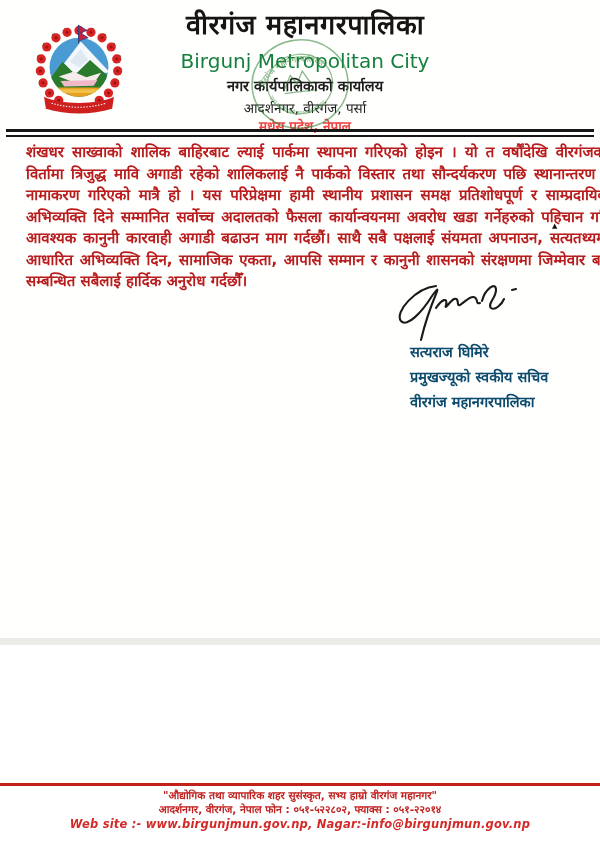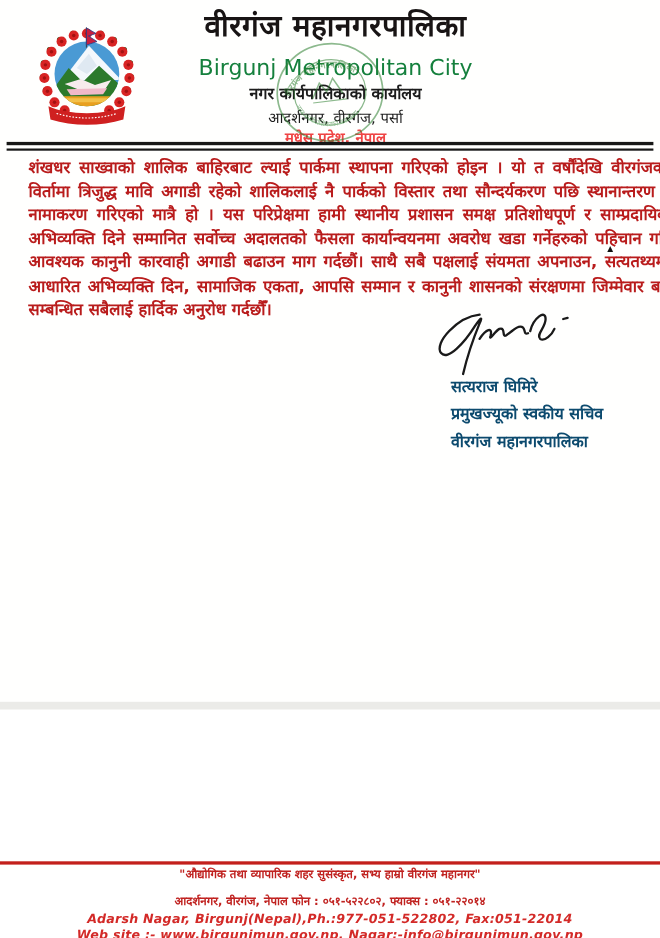--- a/index.html
+++ b/index.html
@@ -50,21 +50,21 @@
   .signer{
     position:absolute;left:410px;top:340px;
     font-size:14.5px;line-height:25px;font-weight:600;color:#0c4a6e;
   }
   .signer div{white-space:nowrap;}
 
   
   .footer{position:absolute;left:0;right:0;top:783px;text-align:center;}
   .footer-rule{height:3px;background:#c3201c;margin-bottom:3px;}
   .f-slogan{font-size:10.5px;font-weight:700;color:#c02220;line-height:13px;}
-  .f-addr-np{font-size:10.5px;font-weight:700;color:#c02220;line-height:13px;margin-top:12px;}
+  .f-addr-np{font-size:10.5px;font-weight:700;color:#c02220;line-height:13px;margin-top:1px;}
   .f-en{
     font-size:11.5px;font-weight:700;font-style:italic;color:#d32a28;line-height:14px;margin-top:1px;
     letter-spacing:.2px;
   }
   .page-edge{position:absolute;left:0;right:0;bottom:0;height:7px;background:#ebebe8;}
 </style>
 </head>
 <body>
 
 <div class="page">
@@ -203,18 +203,17 @@
   <div class="signer">
     <div>सत्यराज घिमिरे</div>
     <div>प्रमुखज्यूको स्वकीय सचिव</div>
     <div>वीरगंज महानगरपालिका</div>
   </div>
 
   <div class="footer">
     <div class="footer-rule"></div>
     <div class="f-slogan">"औद्योगिक तथा व्यापारिक शहर सुसंस्कृत, सभ्य हाम्रो वीरगंज महानगर"</div>
     <div class="f-addr-np">आदर्शनगर, वीरगंज, नेपाल फोन : ०५१-५२२८०२, फ्याक्स : ०५१-२२०१४</div>
-    <div class="f-en">Adarsh Nagar, Birgunj(Nepal),Ph.:977-051-522802, Fax:051-22014</div>
     <div class="f-en">Web site :- www.birgunjmun.gov.np,  Nagar:-info@birgunjmun.gov.np</div>
   </div>
 
   <div class="page-edge"></div>
 </div>
 
 </body></html>

